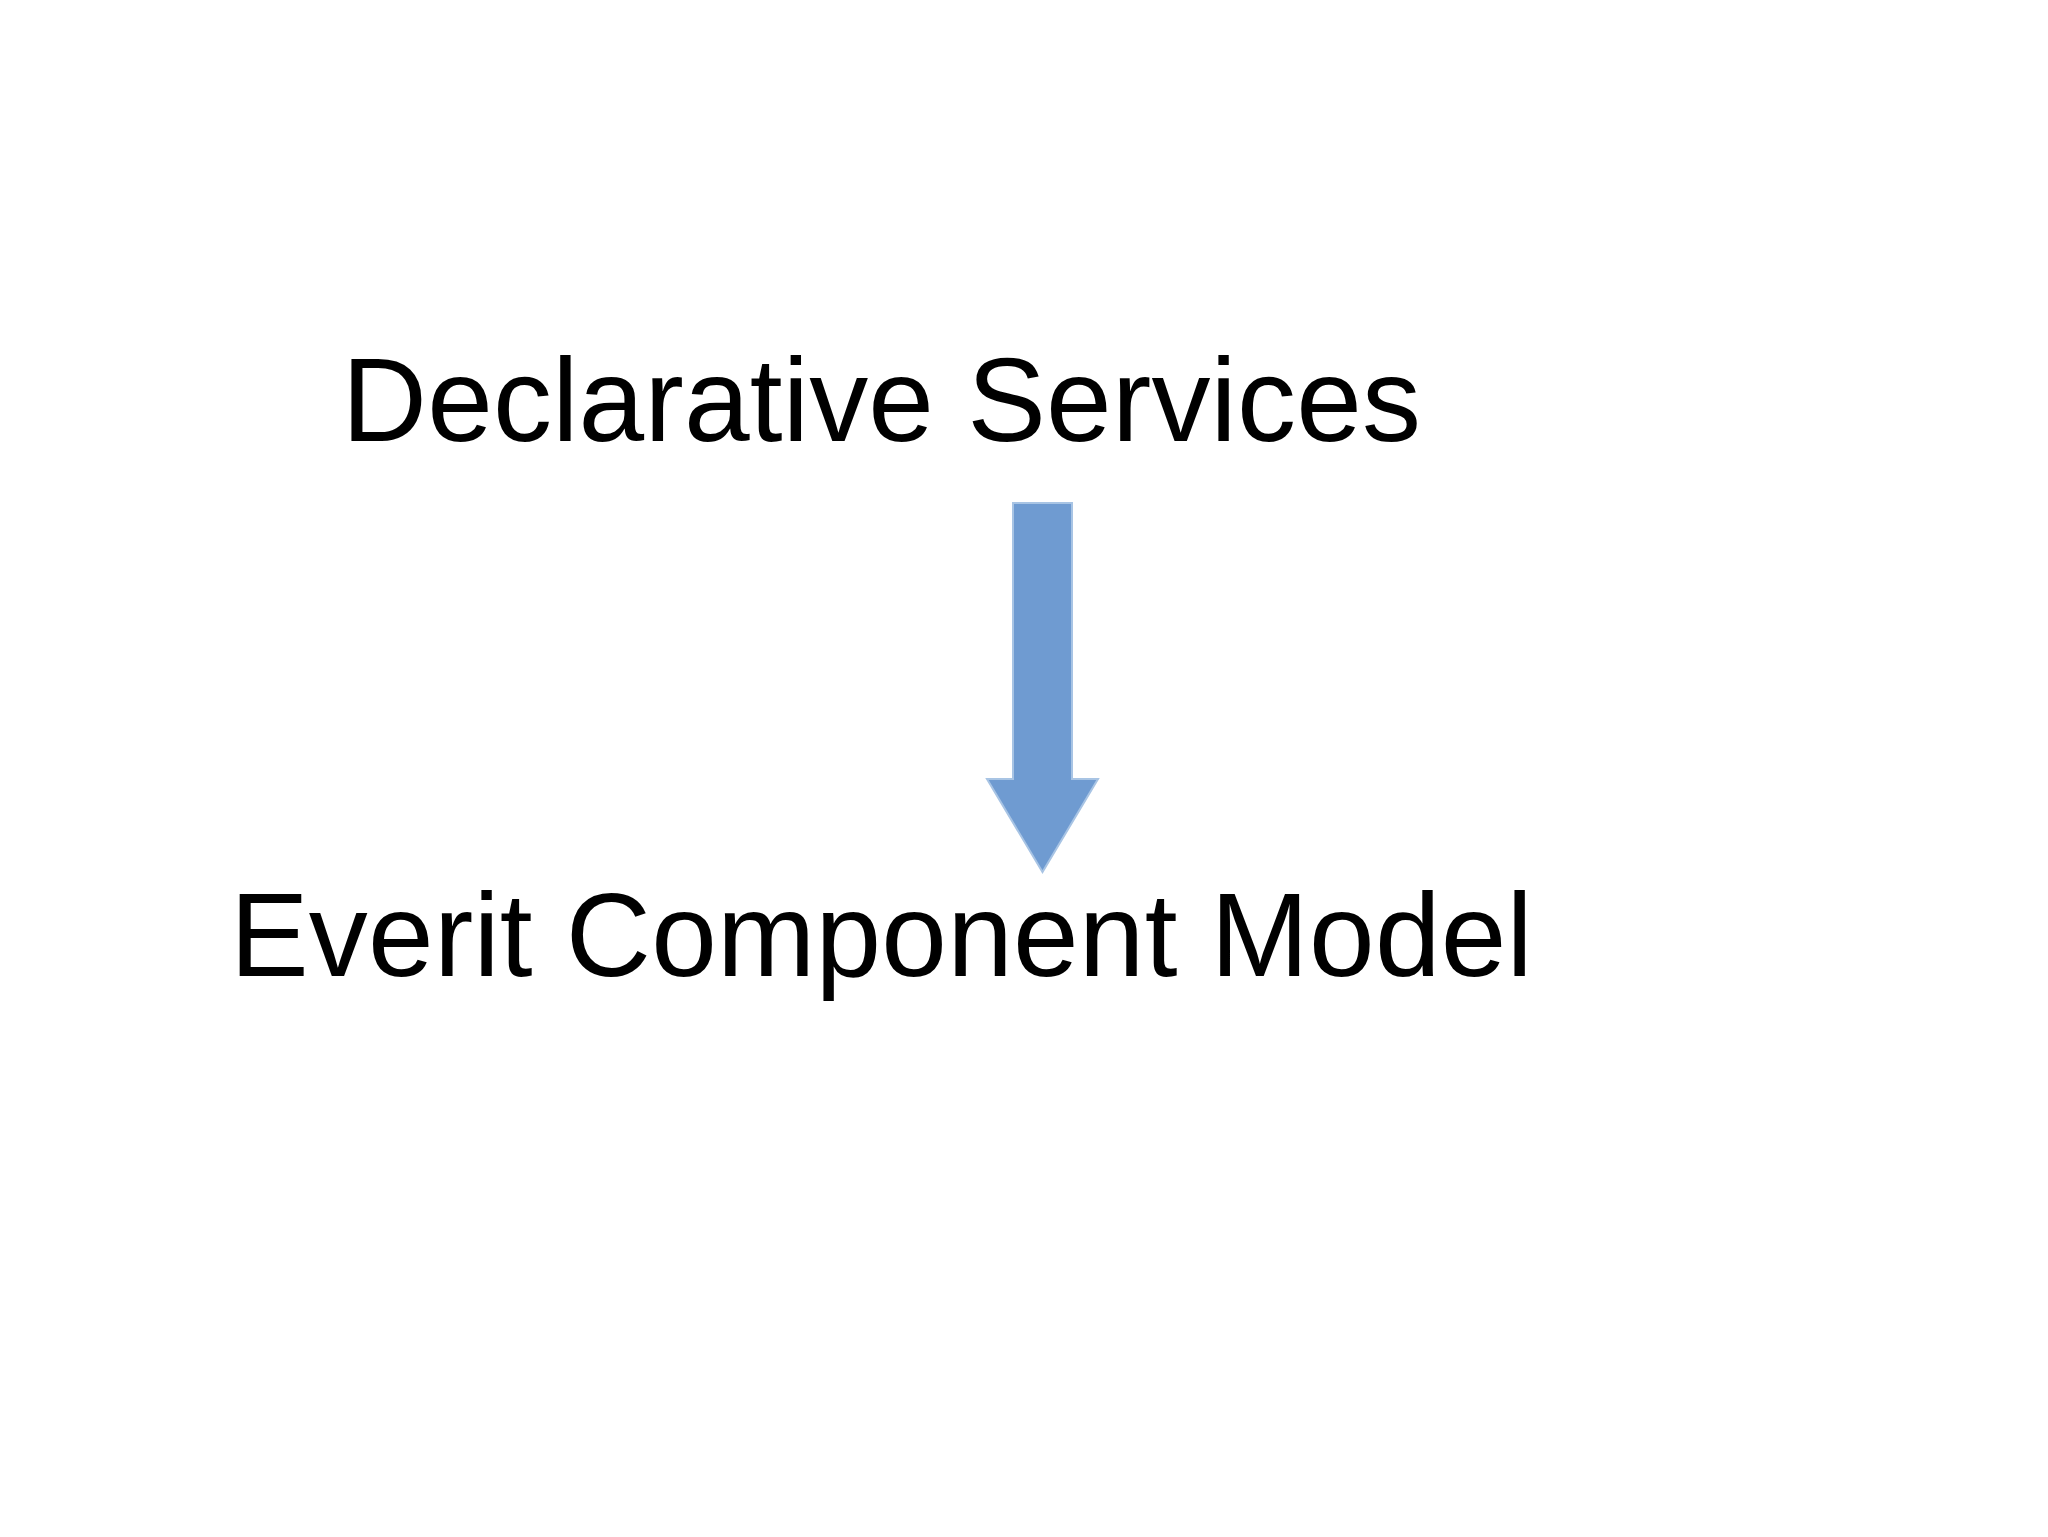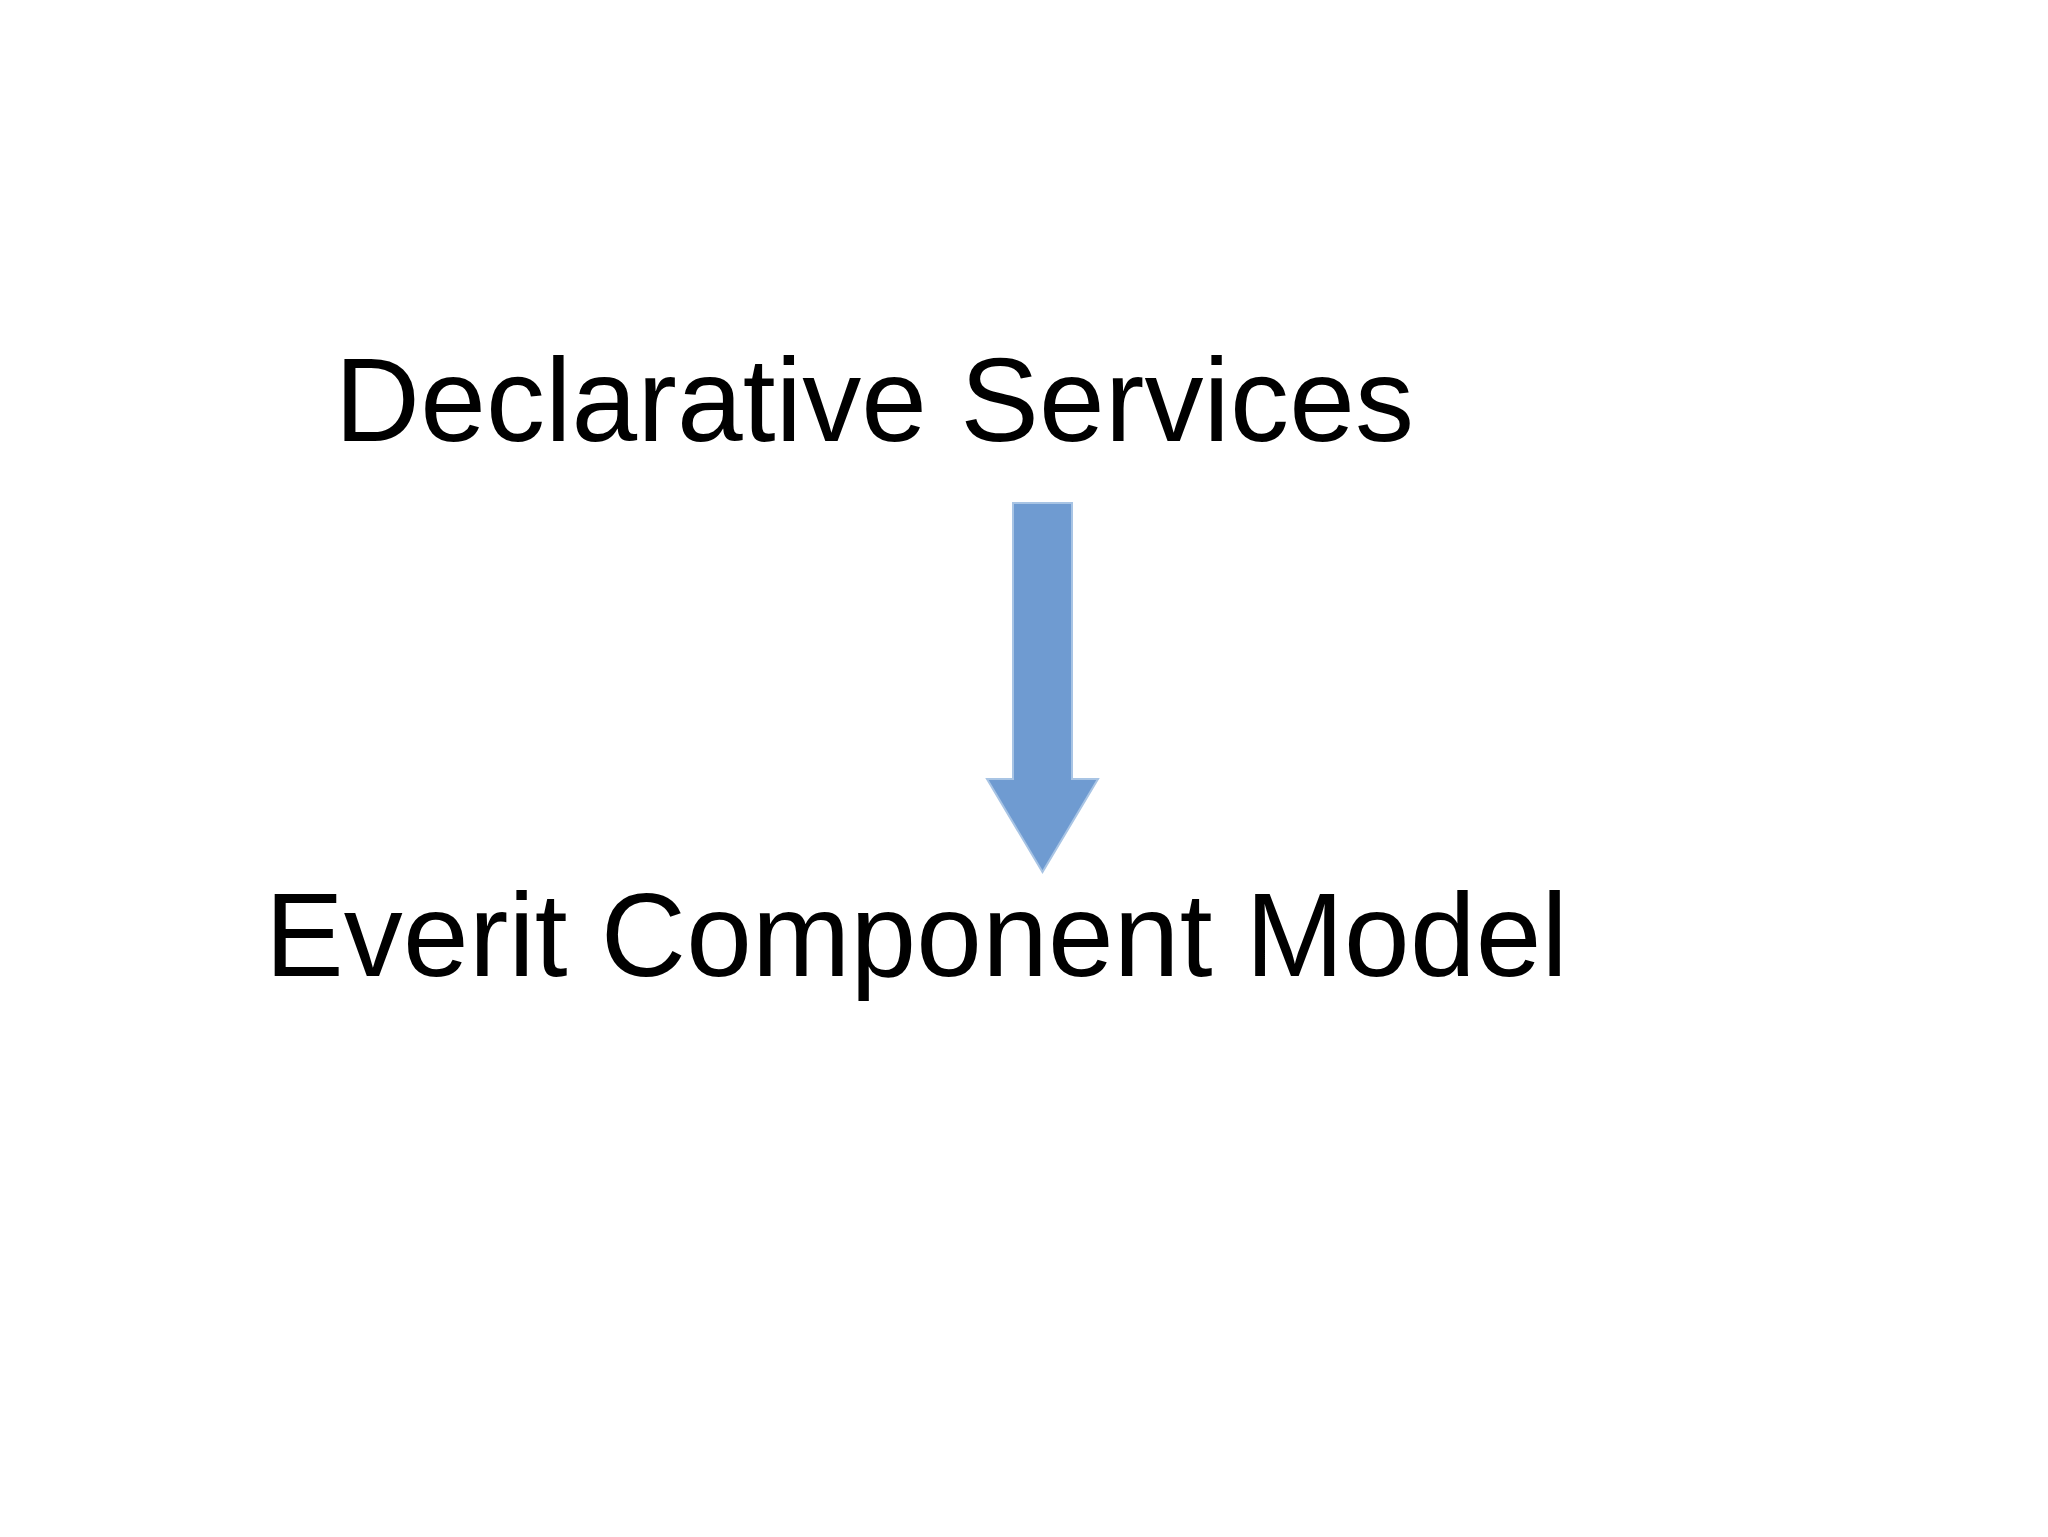--- a/index.html
+++ b/index.html
@@ -15,39 +15,38 @@
     position: relative;
     width: 2048px;
     height: 1537px;
     background: #ffffff;
     overflow: hidden;
   }
 
   
   .slide-text {
     position: absolute;
-    left: 0;
+    left: 7px;
     width: 1749px;
     text-align: center;
     color: #000000;
     font-family: "Liberation Sans", sans-serif;
     font-weight: 400;
     font-size: 118px;
     line-height: 1;
     letter-spacing: 0.2px;
     white-space: nowrap;
   }
   .top-text {
     
     top: 341px;
   }
   .bottom-text {
     
     top: 876px;
-    margin-left: 42px;
   }
 
   
   .arrow-wrap {
     position: absolute;
     left: 986px;
     top: 502px;
     width: 113px;
     height: 372px;
   }

